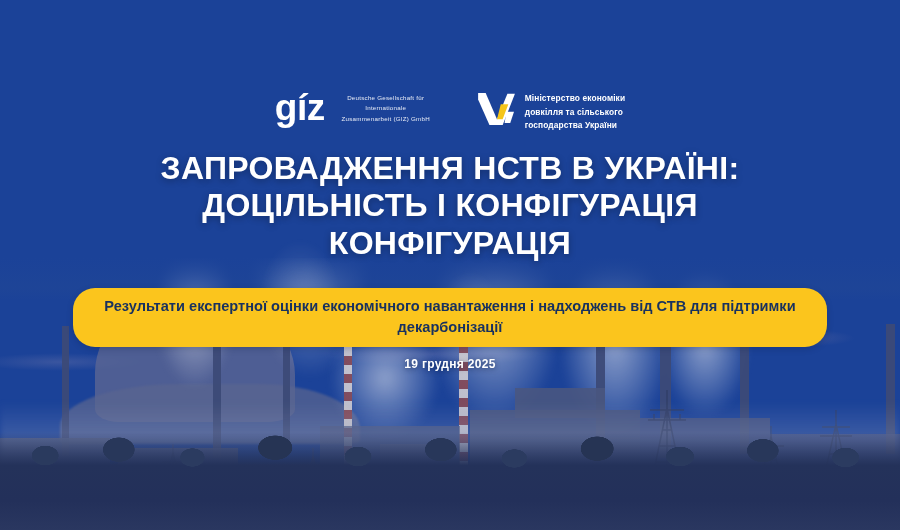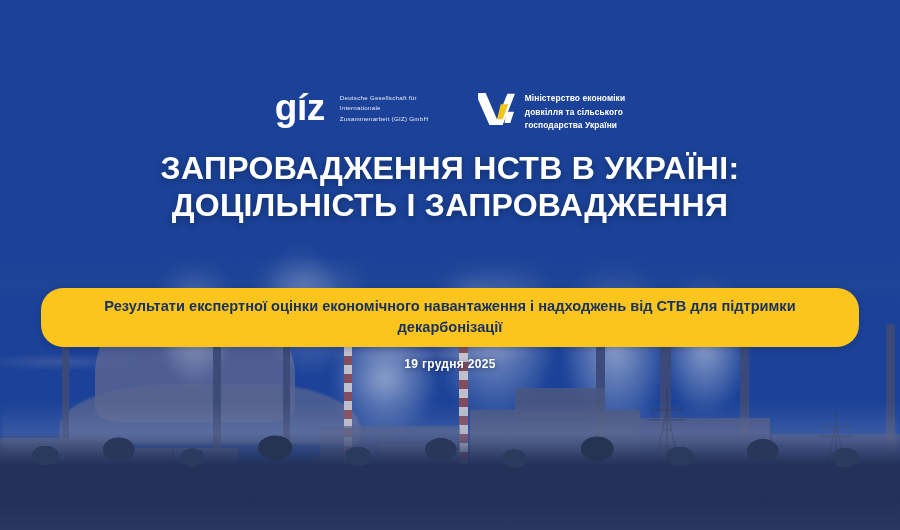--- a/index.html
+++ b/index.html
@@ -171,20 +171,21 @@
     left: 0; right: 0; top: 84px;
     display: flex;
     justify-content: center;
     align-items: center;
     gap: 46px;
   }
   .logo-giz {
     display: flex;
     align-items: center;
     gap: 15px;
+    text-align: center;
   }
   .giz-word {
     font-size: 37px;
     font-weight: 700;
     color: #ffffff;
     letter-spacing: -0.5px;
     line-height: 0.92;
     position: relative;
     font-family: "Liberation Sans", sans-serif;
   }
@@ -227,21 +228,21 @@
     padding: 0 102px;
   }
   .title div { white-space: nowrap; }
 
   
   .pill {
     position: absolute;
     left: 50%;
     transform: translateX(-50%);
     top: 288px;
-    width: 818px;
+    width: 754px;
     box-sizing: border-box;
     background: #fbc51d;
     border-radius: 22px;
     padding: 8px 26px 10px;
     text-align: center;
     color: #18315f;
     font-size: 14.6px;
     font-weight: 700;
     line-height: 1.42;
     box-shadow: 0 2px 6px rgba(10,25,60,0.22);
@@ -360,20 +361,21 @@
         </svg>
       </span>
       <div class="min-tag">Міністерство економіки
 довкілля та сільського
 господарства України</div>
     </div>
   </div>
 
   <div class="title">
     <div>ЗАПРОВАДЖЕННЯ НСТВ В УКРАЇНІ:</div>
-    <div>ДОЦІЛЬНІСТЬ І ЗАПРОВАДЖЕННЯ</div>
+    <div>ДОЦІЛЬНІСТЬ І КОНФІГУРАЦІЯ</div>
+    <div>КОНФІГУРАЦІЯ</div>
   </div>
 
   <div class="pill">Результати експертної оцінки економічного навантаження і надходжень від СТВ для підтримки декарбонізації</div>
 
   <div class="date">19 грудня 2025</div>
 
 </div>
 
 </body></html>

